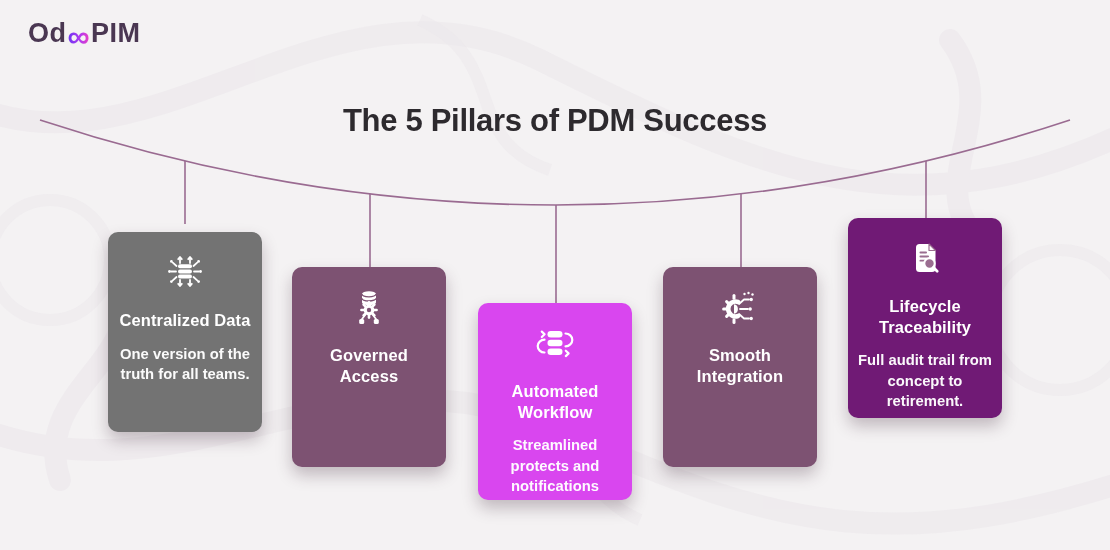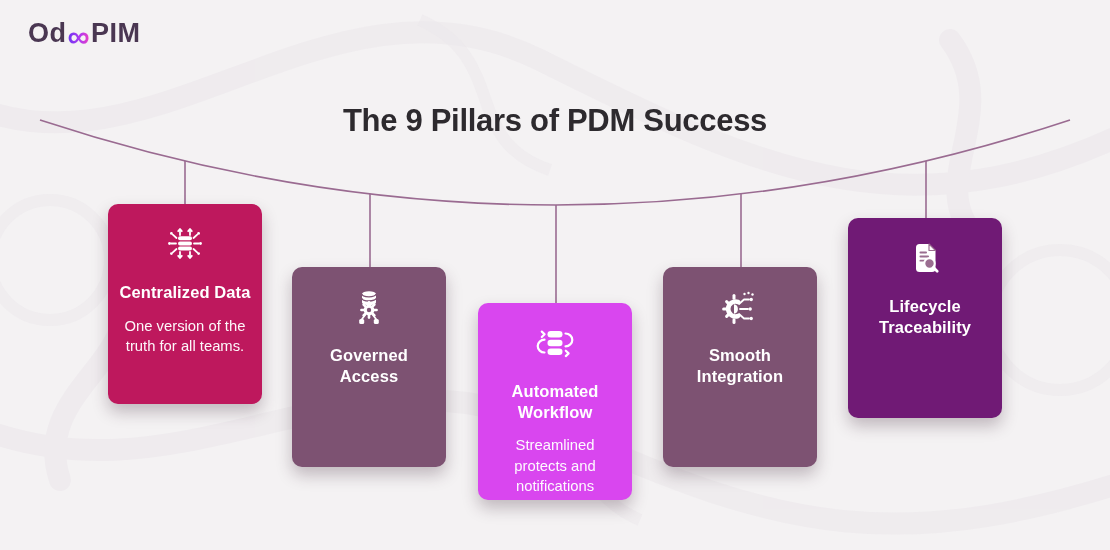--- a/index.html
+++ b/index.html
@@ -25,32 +25,32 @@
     font-size:31px;font-weight:800;color:#2d2a2e;letter-spacing:-0.3px;
     margin:0;
   }
   .wire-svg{position:absolute;top:0;left:0;}
   .card{
     position:absolute;width:154px;height:200px;border-radius:10px;
     box-shadow:0 8px 16px rgba(60,35,55,.28);
     color:#fff;display:flex;flex-direction:column;align-items:center;
     text-align:center;padding:18px 10px 0 10px;box-sizing:border-box;
   }
-  .card-1{left:108px;top:204px;background:#be185d;}
+  .card-1{left:108px;top:232px;background:#737373;}
   .card-2{left:292px;top:267px;background:#7d5272;}
   .card-3{left:478px;top:303px;background:#d946ef;height:197px;}
   .card-4{left:663px;top:267px;background:#7d5272;}
   .card-5{left:848px;top:218px;background:#701a75;}
   .card .icon{width:48px;height:48px;flex:0 0 auto;}
   .card h3{
     margin:12px 0 0 0;font-size:16.5px;font-weight:700;line-height:1.25;
     letter-spacing:0.1px;
   }
   .card p{
-    margin:13px 0 0 0;font-size:14.8px;line-height:1.38;font-weight:400;
+    margin:13px 0 0 0;font-size:14.8px;line-height:1.38;font-weight:700;
     color:rgba(255,255,255,.97);
   }
 </style>
 </head>
 <body>
 
 <svg class="bg-texture" width="1110" height="550" viewBox="0 0 1110 550">
   <g fill="none" stroke="#e9e4e9" stroke-width="22" opacity="0.45" stroke-linecap="round">
     <path d="M-60,90 C140,210 320,-50 540,60 S920,250 1170,110"></path>
     <path d="M-40,420 C180,520 340,330 560,430 S900,560 1160,470"></path>
@@ -64,21 +64,21 @@
     <circle cx="50" cy="260" r="60"></circle>
   </g>
 </svg>
 
 <div class="logo">
   <span>Od</span>
     <span class="infinity">∞</span>
     <span>PIM</span>
 </div>
 
-<h1 class="main-title">The 9 Pillars of PDM Success</h1>
+<h1 class="main-title">The 5 Pillars of PDM Success</h1>
 
 <svg class="wire-svg" width="1110" height="550" viewBox="0 0 1110 550">
   <g stroke="#9a6b91" stroke-width="1.6" fill="none">
     <path d="M40,120 Q556,290 1070,120"></path>
     <line x1="185" y1="161" x2="185" y2="224"></line>
     <line x1="370" y1="194" x2="370" y2="272"></line>
     <line x1="556" y1="205" x2="556" y2="308"></line>
     <line x1="741" y1="194" x2="741" y2="272"></line>
     <line x1="926" y1="161" x2="926" y2="224"></line>
   </g>
@@ -201,13 +201,14 @@
     <path d="M28,8 l6.5,6.5 h-6.5 z" fill="#fff" stroke="#9a6d90" stroke-width="1.2" stroke-linejoin="round"></path>
     <g fill="#9a6d90">
       <rect x="18.5" y="15.5" width="7.5" height="1.9" rx="0.9"></rect>
       <rect x="18.5" y="19.6" width="9.5" height="1.9" rx="0.9"></rect>
       <rect x="18.5" y="23.7" width="6" height="1.9" rx="0.9"></rect>
     </g>
     <circle cx="28.5" cy="27.5" r="5.2" fill="#9a6d90" stroke="#fff" stroke-width="2"></circle>
     <path d="M32.4,31.4 L36.2,35.2" stroke="#fff" stroke-width="2.8" stroke-linecap="round"></path>
   </svg>
   <h3>Lifecycle Traceability</h3>
+  <p>Full audit trail from concept to retirement.</p>
 </div>
 
 </body></html>

